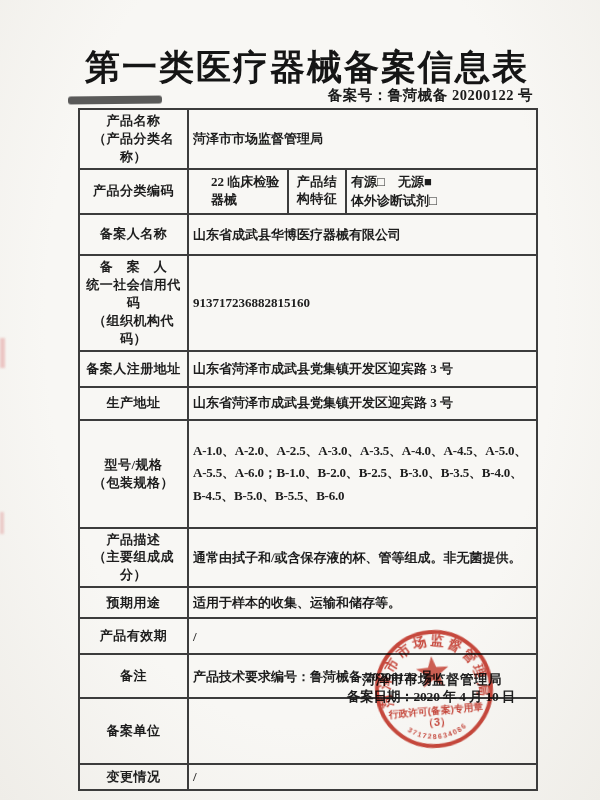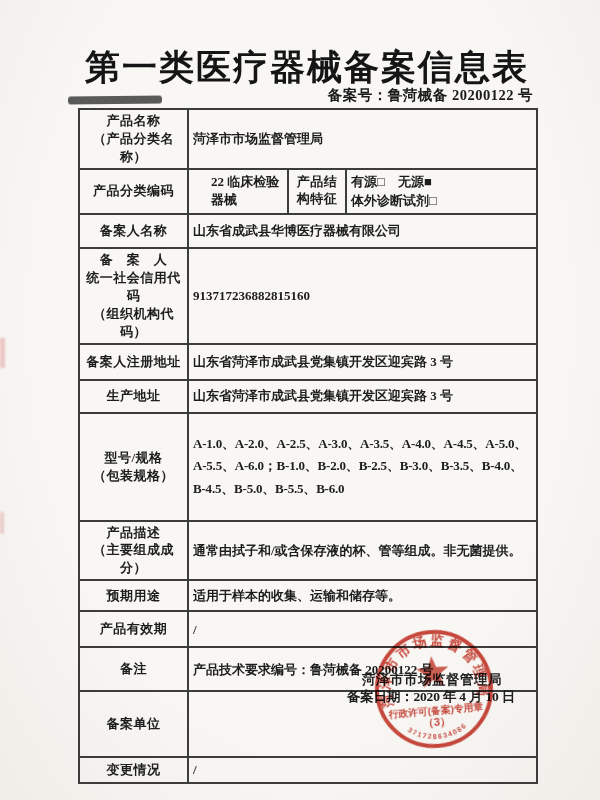--- a/index.html
+++ b/index.html
@@ -93,21 +93,21 @@
     <tr style="height:38px">
       <td class="lbl">产品分类编码</td>
       <td class="val" style="padding-left:22px;padding-right:2px;line-height:1.4">22 临床检验器械</td>
       <td class="lbl feature">产品结构特征</td>
       <td class="val opts">
         <span>有源□</span>
         <span>无源■</span>
         <span>体外诊断试剂□</span>
       </td>
     </tr>
-    <tr style="height:34px">
+    <tr style="height:41px">
       <td class="lbl">备案人名称</td>
       <td class="val" colspan="3">山东省成武县华博医疗器械有限公司</td>
     </tr>
     <tr style="height:55px">
       <td class="lbl">
         <div>备　案　人</div>
         <div>统一社会信用代码</div>
         <div>（组织机构代码）</div>
       </td>
       <td class="val" colspan="3">913717236882815160</td>

